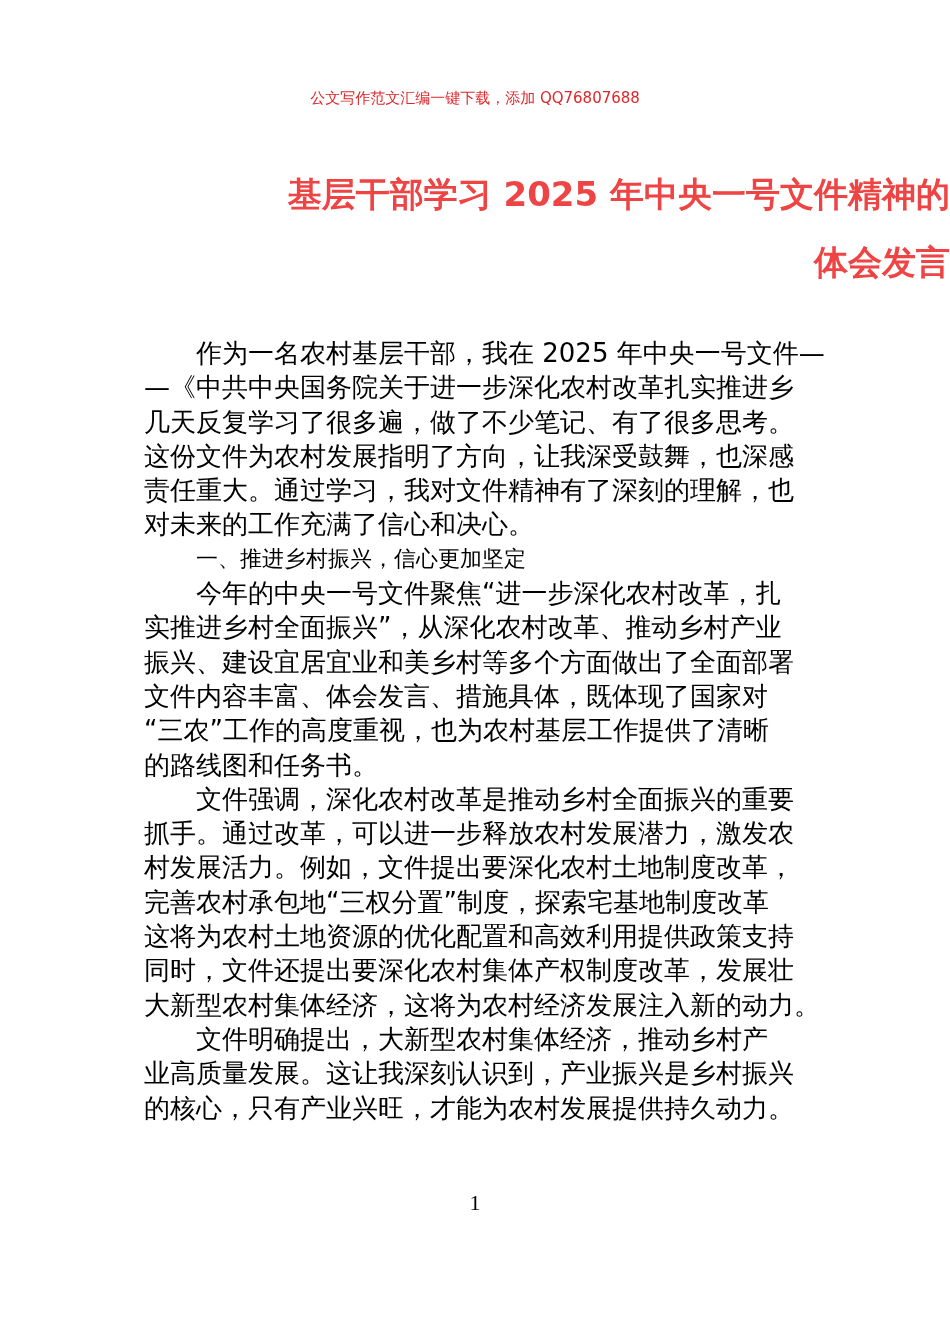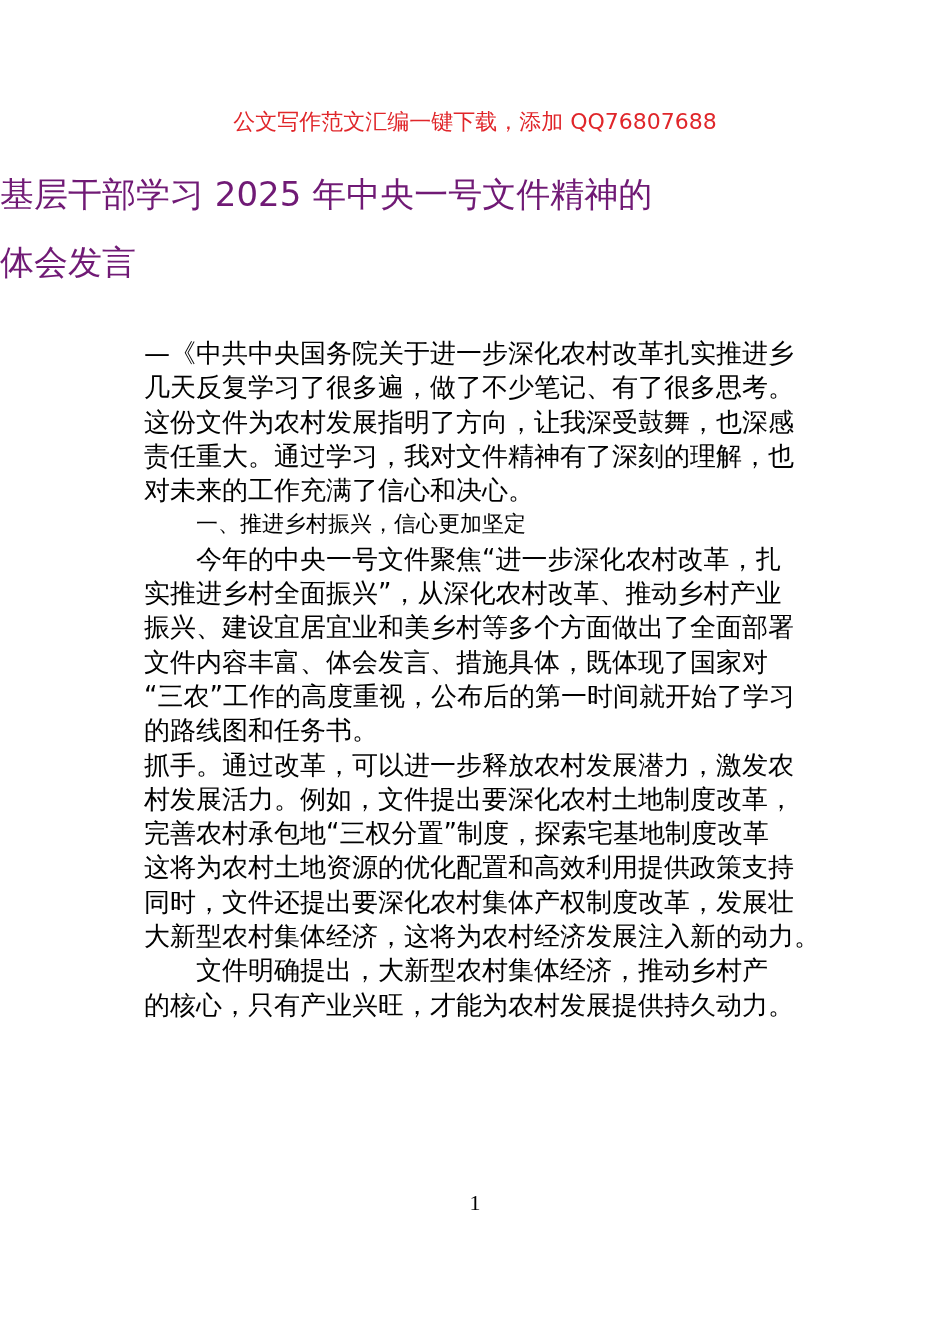--- a/index.html
+++ b/index.html
@@ -14,34 +14,34 @@
       overflow: hidden;
       font-family: "DejaVu Sans", "Liberation Sans", sans-serif;
       color: #000000;
     }
     .header-banner {
       position: absolute;
       top: 84px;
       left: 0;
       width: 950px;
       text-align: center;
-      font-size: 22px;
+      font-size: 15px;
       line-height: 28px;
       color: #e0262a;
       letter-spacing: 0px;
-      margin-top: 24px;
     }
     .title {
       position: absolute;
       left: 0;
       width: 950px;
-      text-align: left;
+      text-align: right;
       font-size: 34px;
       line-height: 44px;
-      color: #701a75;
+      color: #ef4444;
+      font-weight: bold;
     }
     .title.line1 { top: 172px; }
     .title.line2 { top: 240px; }
     .body-text {
       position: absolute;
       top: 336px;
       left: 144px;
       width: 670px;
       font-size: 26px;
       line-height: 34.3px;
@@ -66,35 +66,38 @@
   </style>
 </head>
 <body>
 
 <div class="header-banner">公文写作范文汇编一键下载，添加 QQ76807688</div>
 
 <div class="title line1">基层干部学习 2025 年中央一号文件精神的</div>
 <div class="title line2">体会发言</div>
 
 <div class="body-text">
+  <span class="line indent">作为一名农村基层干部，我在 2025 年中央一号文件—</span>
   <span class="line">—《中共中央国务院关于进一步深化农村改革扎实推进乡</span>
   <span class="line">几天反复学习了很多遍，做了不少笔记、有了很多思考。</span>
   <span class="line">这份文件为农村发展指明了方向，让我深受鼓舞，也深感</span>
   <span class="line">责任重大。通过学习，我对文件精神有了深刻的理解，也</span>
   <span class="line">对未来的工作充满了信心和决心。</span>
   <span class="line heading-line">一、推进乡村振兴，信心更加坚定</span>
   <span class="line indent">今年的中央一号文件聚焦“进一步深化农村改革，扎</span>
   <span class="line">实推进乡村全面振兴”，从深化农村改革、推动乡村产业</span>
   <span class="line">振兴、建设宜居宜业和美乡村等多个方面做出了全面部署</span>
   <span class="line">文件内容丰富、体会发言、措施具体，既体现了国家对</span>
-  <span class="line">“三农”工作的高度重视，公布后的第一时间就开始了学习</span>
+  <span class="line">“三农”工作的高度重视，也为农村基层工作提供了清晰</span>
   <span class="line">的路线图和任务书。</span>
+  <span class="line indent">文件强调，深化农村改革是推动乡村全面振兴的重要</span>
   <span class="line">抓手。通过改革，可以进一步释放农村发展潜力，激发农</span>
   <span class="line">村发展活力。例如，文件提出要深化农村土地制度改革，</span>
   <span class="line">完善农村承包地“三权分置”制度，探索宅基地制度改革</span>
   <span class="line">这将为农村土地资源的优化配置和高效利用提供政策支持</span>
   <span class="line">同时，文件还提出要深化农村集体产权制度改革，发展壮</span>
   <span class="line">大新型农村集体经济，这将为农村经济发展注入新的动力。</span>
   <span class="line indent">文件明确提出，大新型农村集体经济，推动乡村产</span>
+  <span class="line">业高质量发展。这让我深刻认识到，产业振兴是乡村振兴</span>
   <span class="line">的核心，只有产业兴旺，才能为农村发展提供持久动力。</span>
 </div>
 
 <div class="page-number">1</div>
 
 </body></html>

